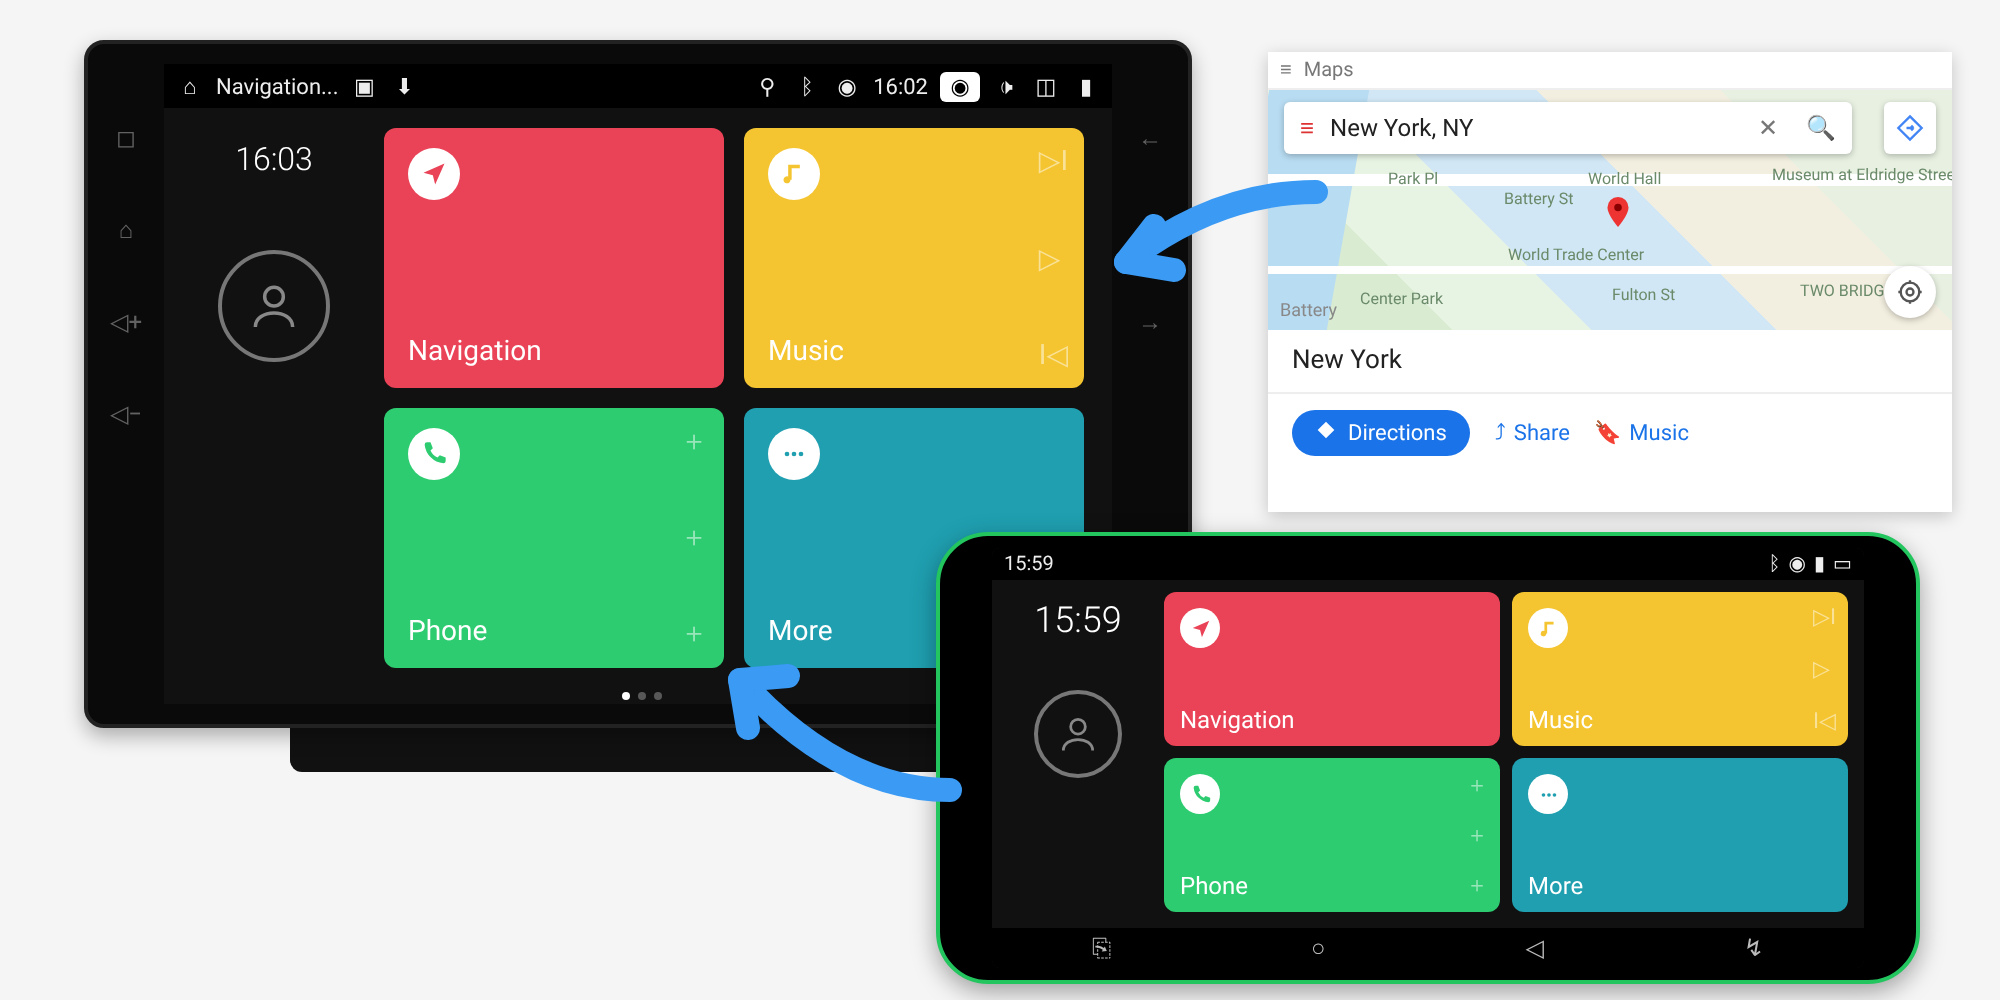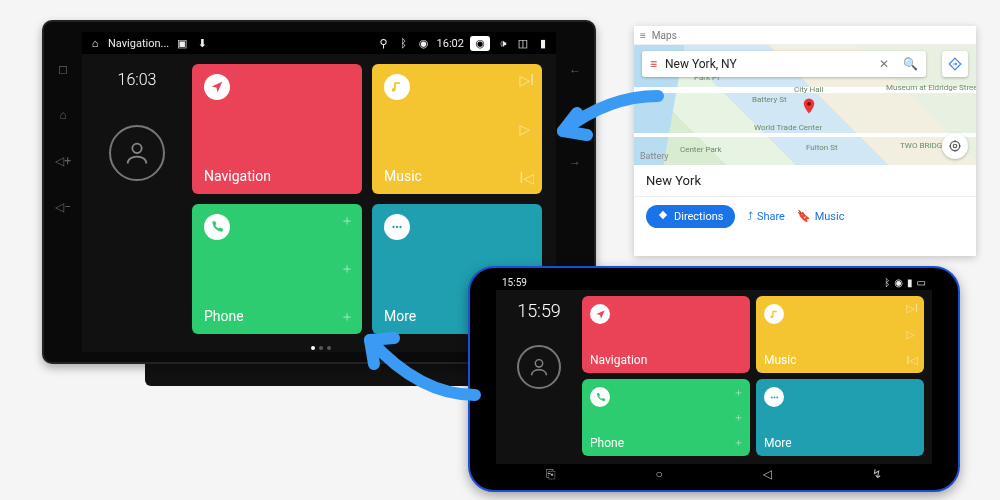--- a/index.html
+++ b/index.html
@@ -117,21 +117,21 @@
   }
   .dots span.active{ background:#fff; }
 
   
   .phone {
     position:absolute;
     left:468px; top:266px;
     width:488px; height:222px;
     background:#000;
     border-radius:26px;
-    border:2px solid #1d4ed8;
+    border:2px solid #22c55e;
     box-shadow:0 4px 12px rgba(0,0,0,.35);
   }
   .phone-screen {
     position:absolute; left:26px; right:26px; top:6px; bottom:6px;
     background:#111; border-radius:4px;
     display:flex; flex-direction:column;
     overflow:hidden;
   }
   .phone-status {
     height:16px; background:#000; color:#eee;
@@ -344,25 +344,25 @@
   <div class="map-top">
     <span>≡</span>
     <span>Maps</span>
   </div>
   <div class="map-area">
     <div class="river"></div>
     <div class="roads"></div>
     <span class="map-label" style="left:120px;top:78px">World Trade Center</span>
     <span class="map-label" style="left:118px;top:50px">Battery St</span>
     <span class="map-label" style="left:266px;top:96px">TWO BRIDGES</span>
-    <span class="map-label" style="left:160px;top:40px">City Hall</span>
+    <span class="map-label" style="left:160px;top:40px">World Hall</span>
     <span class="map-label" style="left:252px;top:38px">Museum at Eldridge Street</span>
     <span class="map-label" style="left:172px;top:98px">Fulton St</span>
     <span class="map-label" style="left:232px;top:6px">Canal St</span>
-    <span class="map-label" style="left:60px;top:28px">Park Pl</span>
+    <span class="map-label" style="left:60px;top:40px">Park Pl</span>
     <span class="map-label" style="left:46px;top:100px">Center Park</span>
 
     <div class="search-pill">
       <span style="color:#d33">≡</span>
       <span>New York, NY</span>
       <span class="x">✕</span>
       <span style="color:#777;margin-left:6px;">🔍</span>
     </div>
     <div class="dir-square">
       <svg width="14" height="14" viewBox="0 0 24 24" fill="none" stroke="#4285f4" stroke-width="2">

